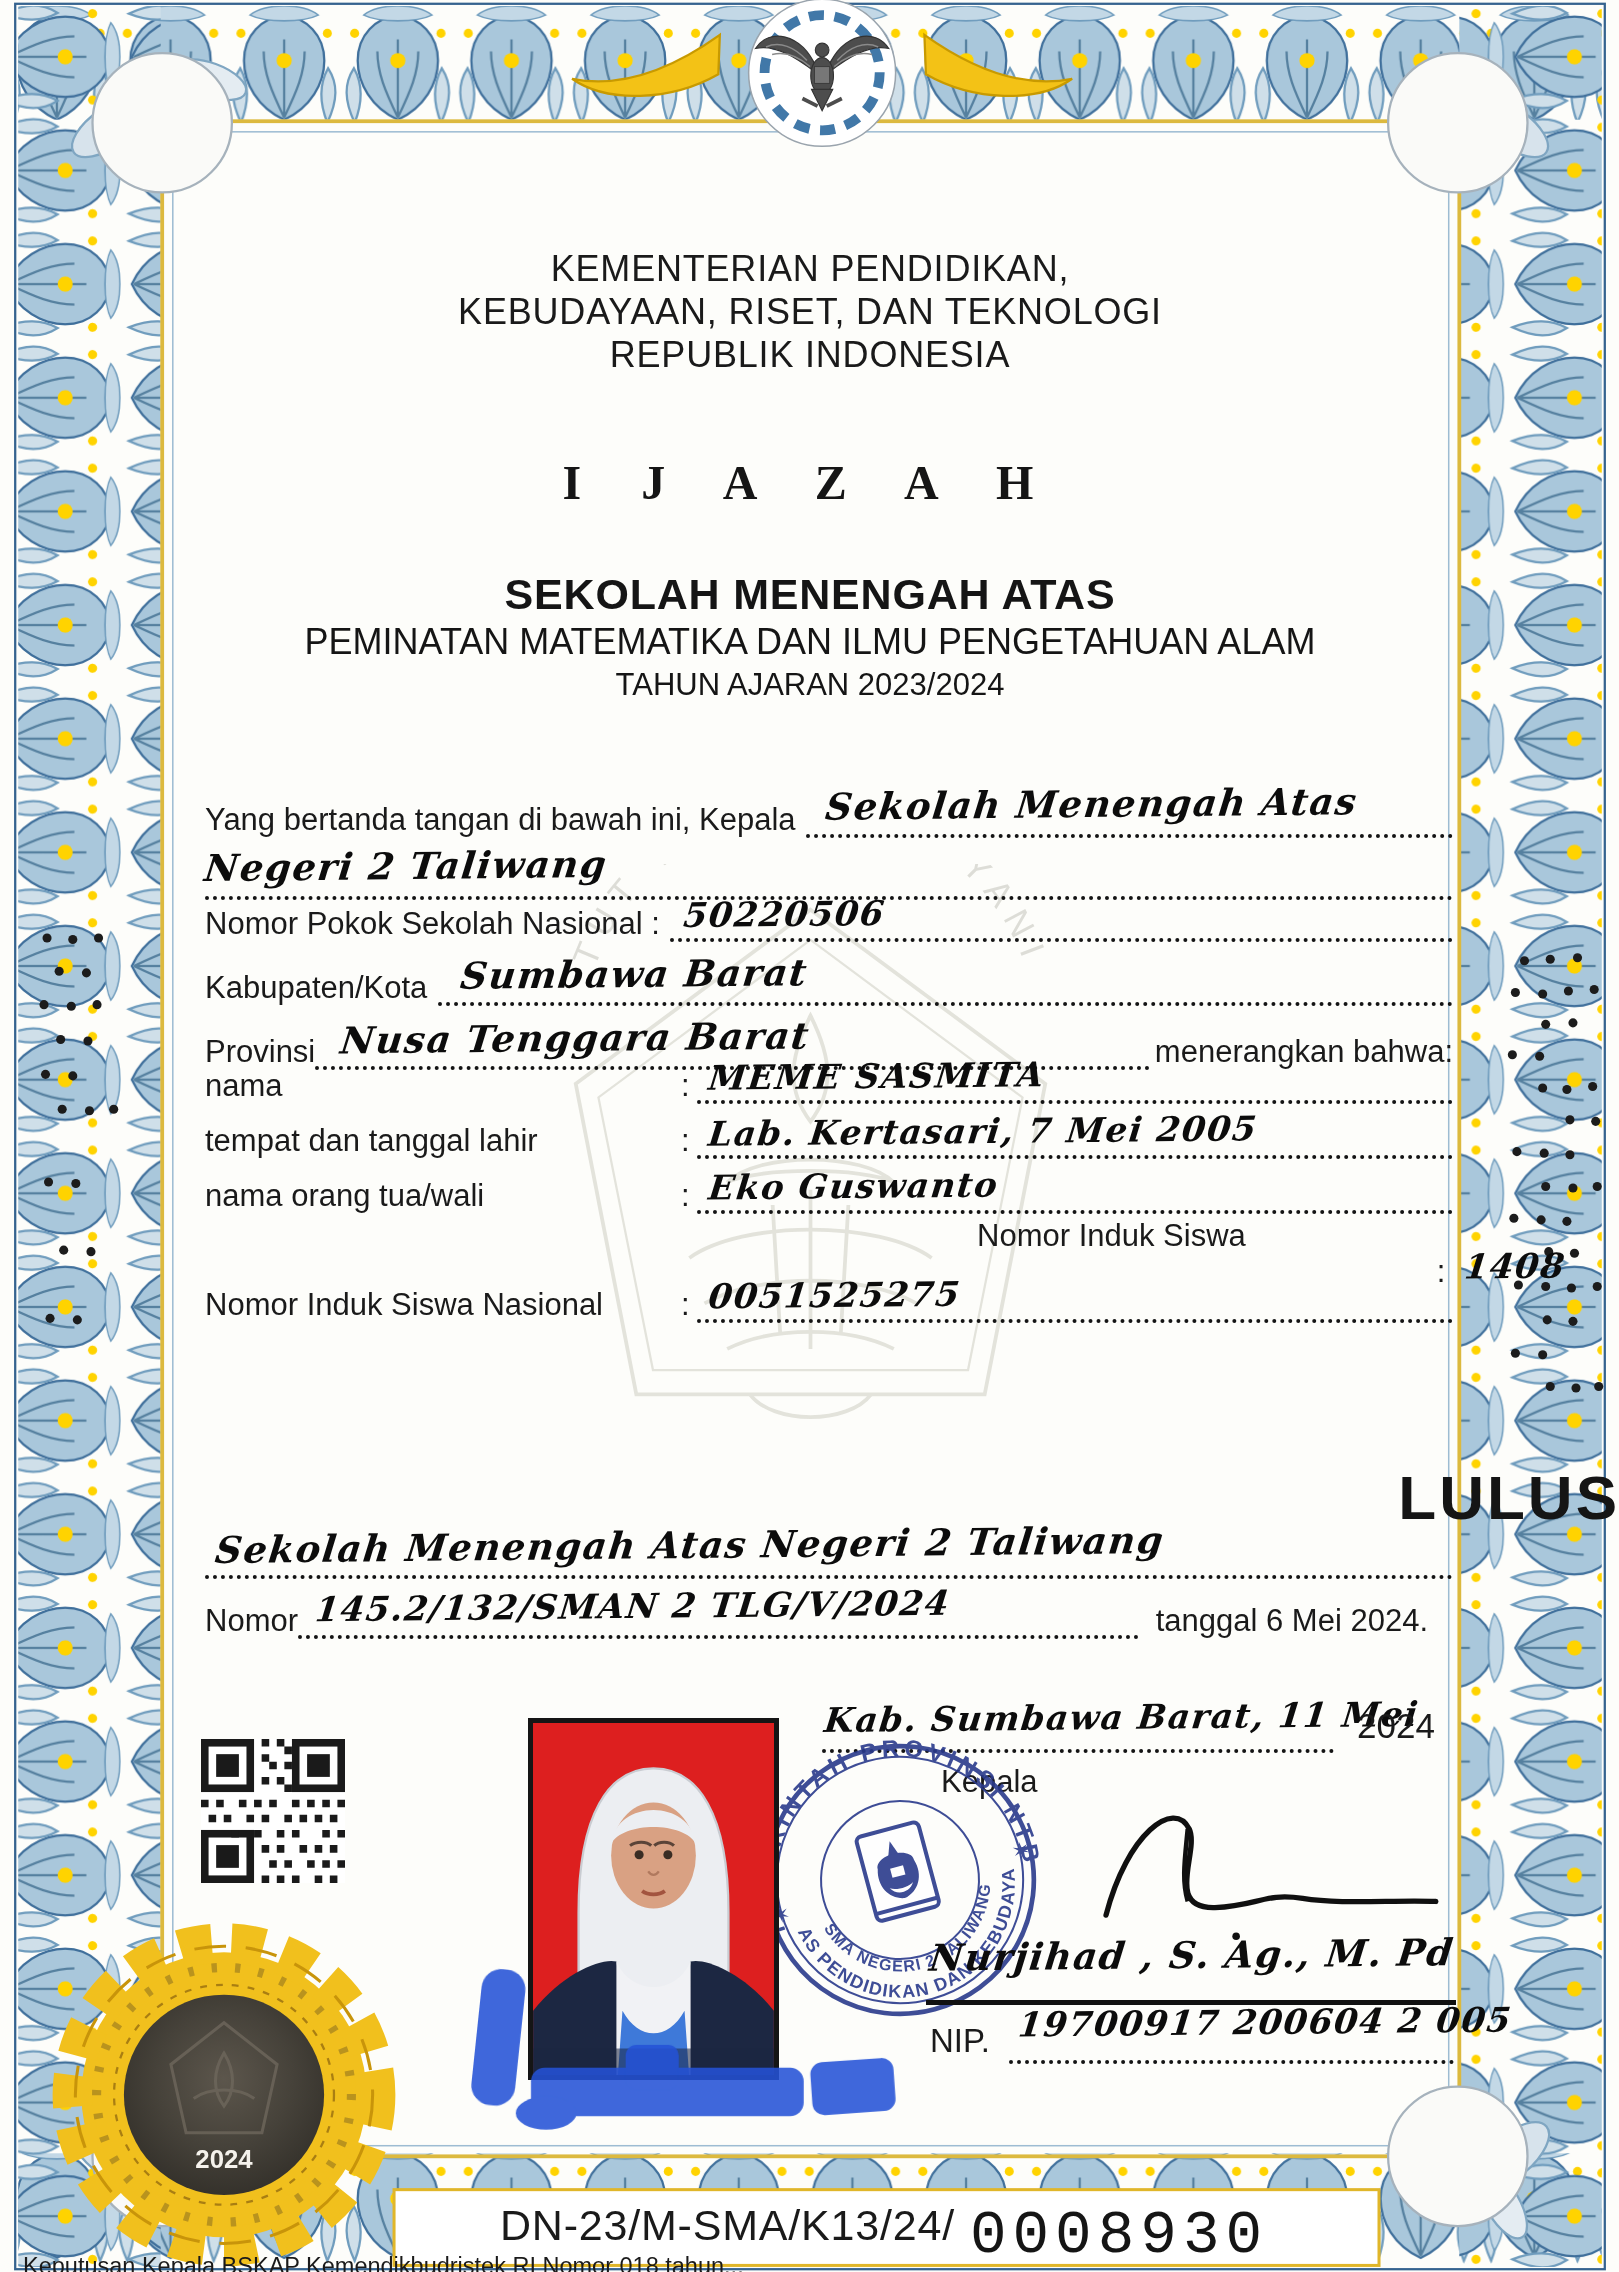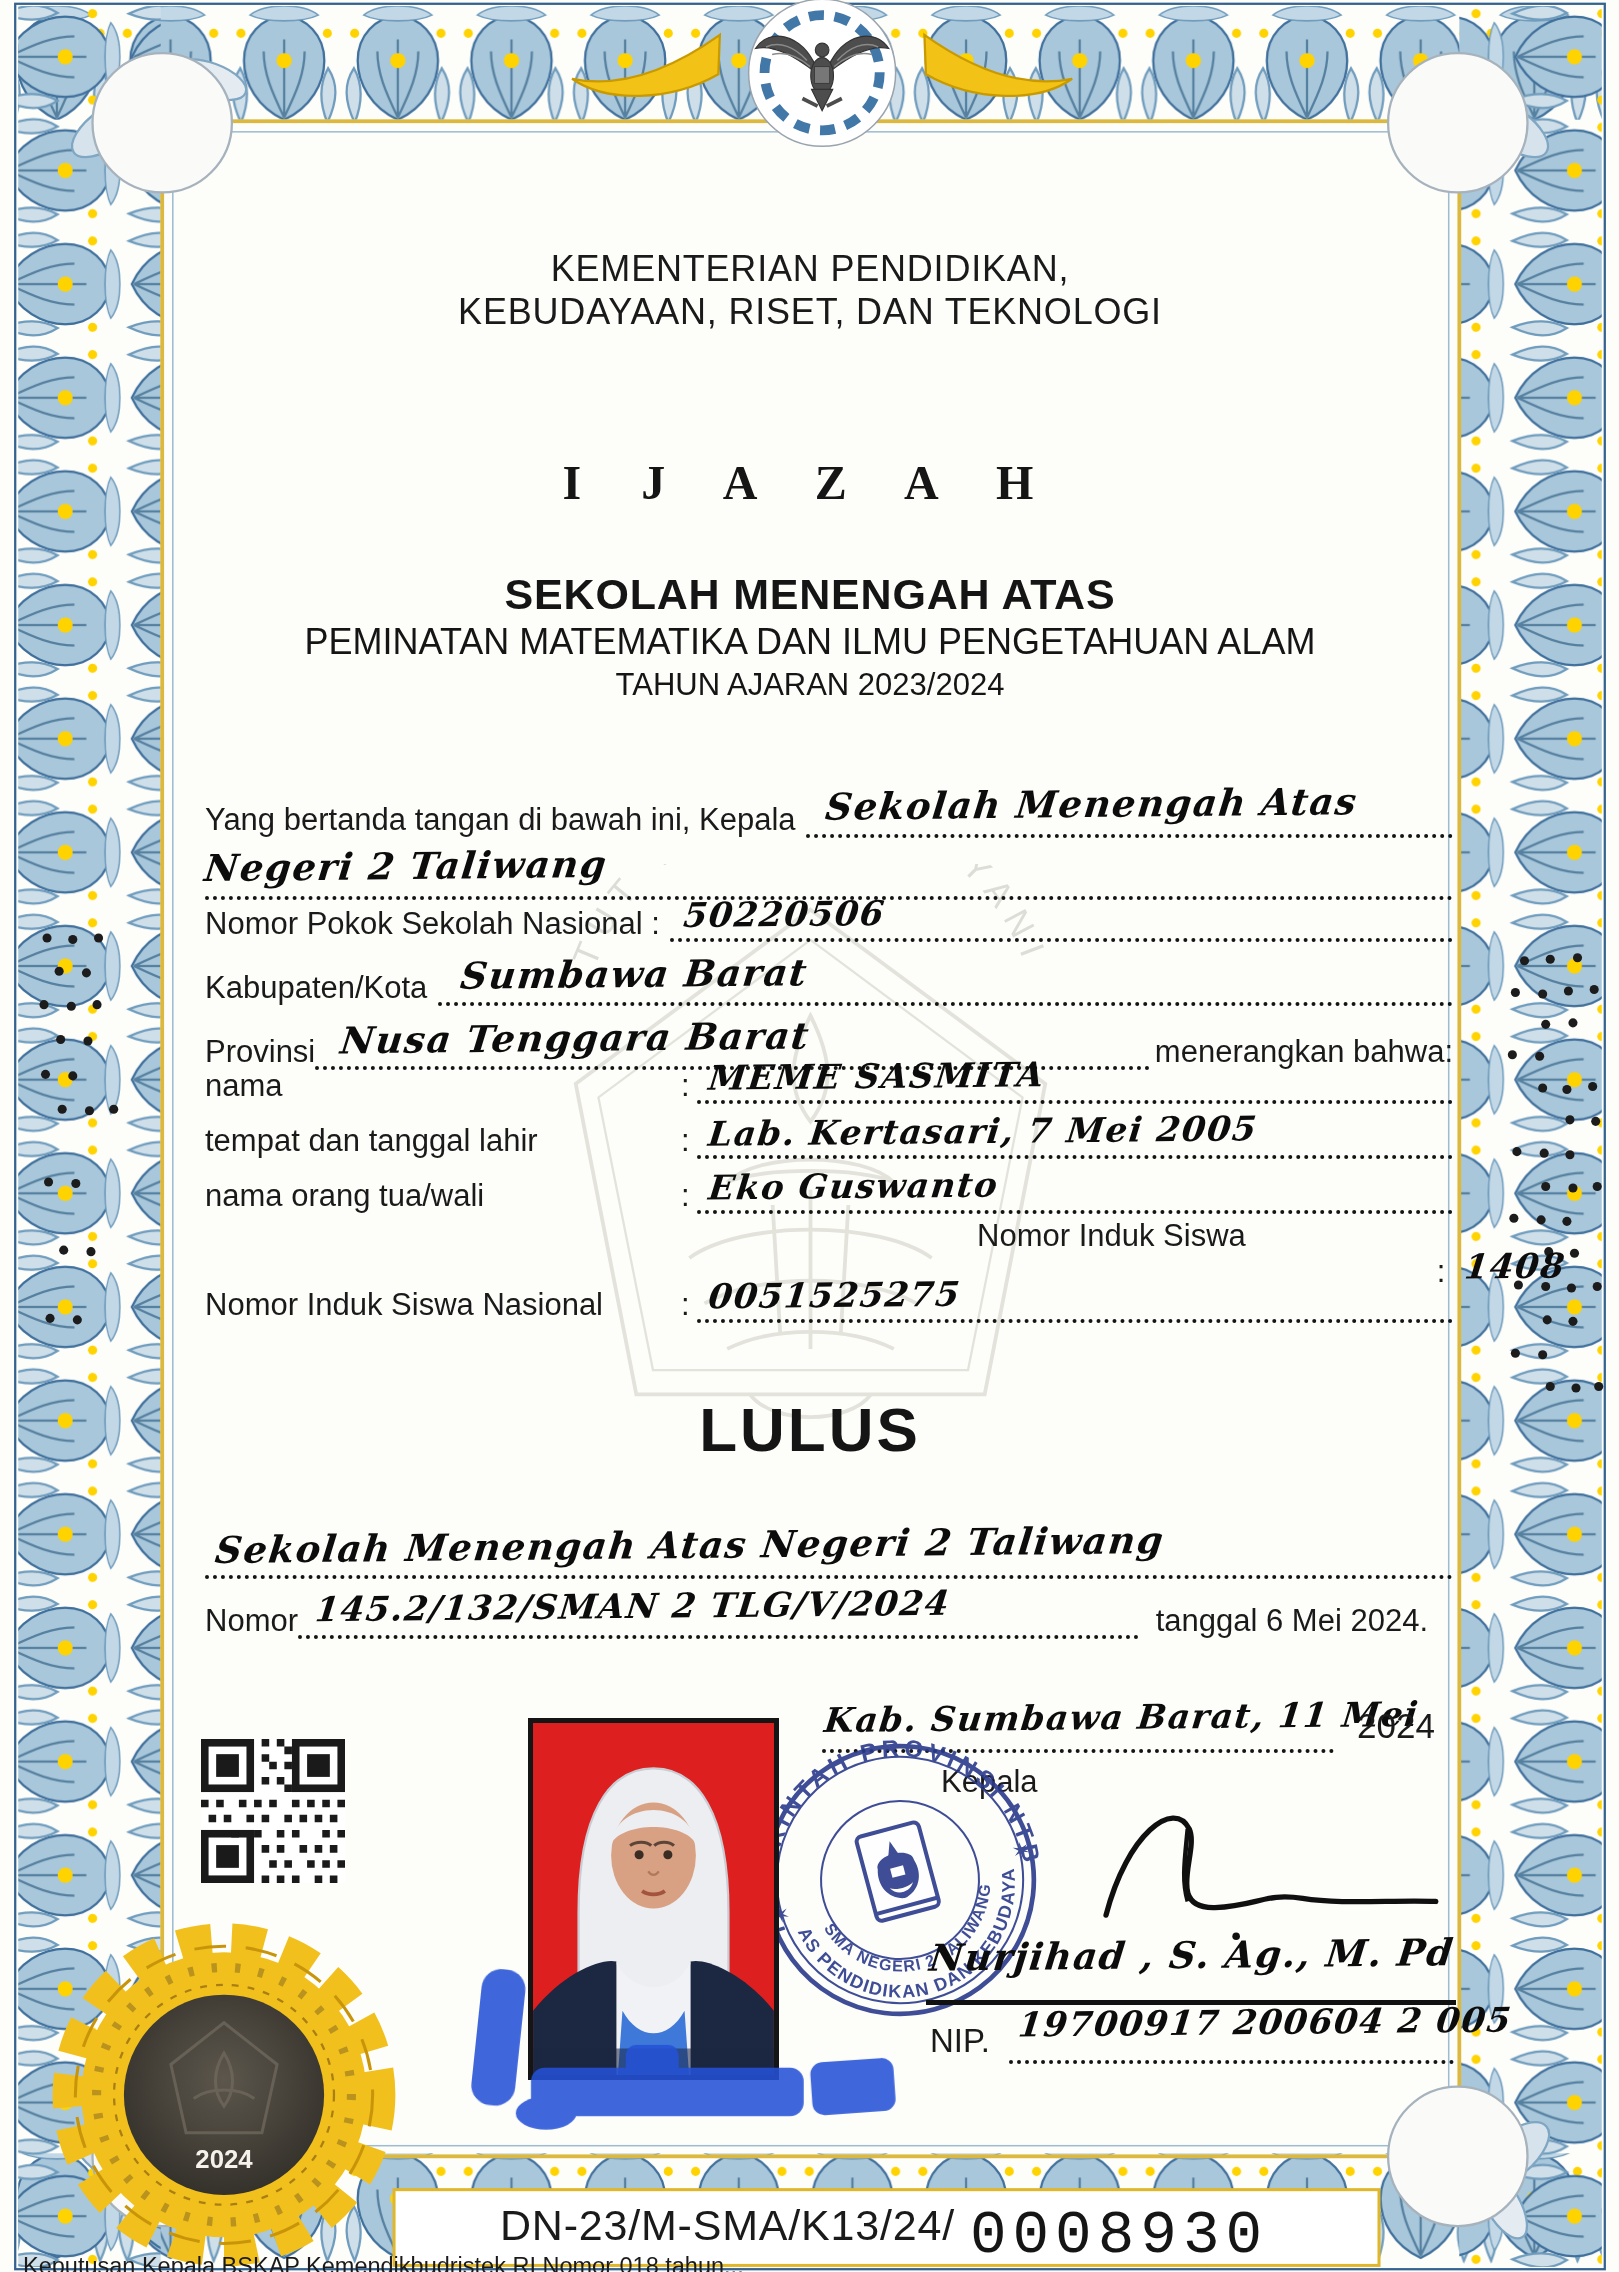--- a/index.html
+++ b/index.html
@@ -190,20 +190,21 @@
       <path d="M410,200 C380,260 380,300 410,340 C440,300 440,260 410,200Z"></path>
       <path d="M300,420 C340,380 480,380 520,420 C480,400 340,400 300,420Z"></path>
       <path d="M250,520 C320,470 500,470 570,520 M270,580 C340,540 480,540 550,580 M300,640 C360,610 460,610 520,640"></path>
       <path d="M410,430 L410,640 M360,450 L370,620 M460,450 L450,620"></path>
       <path d="M330,700 C360,740 460,740 490,700"></path>
     </g>
   </svg>
 
   <div class="abs center print hd1" style="top:247px;">KEMENTERIAN PENDIDIKAN,</div>
   <div class="abs center print hd1" style="top:290px;">KEBUDAYAAN, RISET, DAN TEKNOLOGI</div>
+  <div class="abs center print hd1" style="top:333px;">REPUBLIK INDONESIA</div>
 
   <div class="abs center title" style="top:455px;">I J A Z A H</div>
 
   <div class="abs center lvl" style="top:570px;">SEKOLAH MENENGAH ATAS</div>
   <div class="abs center prog" style="top:621px;">PEMINATAN MATEMATIKA DAN ILMU PENGETAHUAN ALAM</div>
   <div class="abs center yr" style="top:667px;">TAHUN AJARAN 2023/2024</div>
 
   <div class="row" style="left:205px;width:1248px;top:788px;">
     <span class="lbl print" style="margin-right:10.6px;">Yang bertanda tangan di bawah ini, Kepala</span>
     <span class="dotline">
@@ -267,21 +268,21 @@
     </span>
   </div>
   <div class="row" style="left:205px;width:1248px;top:1273px;">
     <span class="lbl print" style="width:476px;margin-top:8px;">Nomor Induk Siswa Nasional</span>
     <span class="lbl print" style="margin-right:7.6px;">:</span>
     <span class="dotline">
       <span class="hand hand44 onLine" style="left:12px;">0051525275</span>
     </span>
   </div>
 
-  <div class="abs center lulus" style="top:1394px;">LULUS</div>
+  <div class="abs center lulus" style="top:1462px;text-align:right;">LULUS</div>
 
   <div class="row" style="left:205px;width:1248px;top:1529px;">
     <span class="dotline">
       <span class="hand hand48 onLine" style="left:10.6px;bottom:7.6px;">Sekolah Menengah Atas Negeri 2 Taliwang</span>
     </span>
   </div>
   <div class="row" style="left:205px;width:1248px;top:1589px;">
     <span class="lbl print">Nomor</span>
     <span class="dotline" style="max-width:841px;">
       <span class="hand hand44 onLine" style="left:18px;bottom:9px;">145.2/132/SMAN 2 TLG/V/2024</span>

